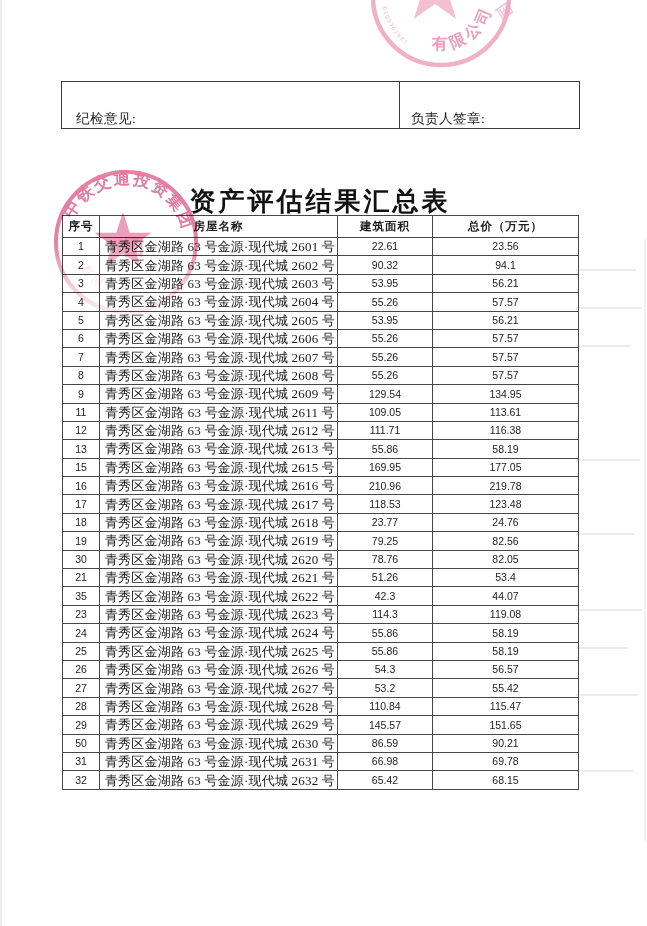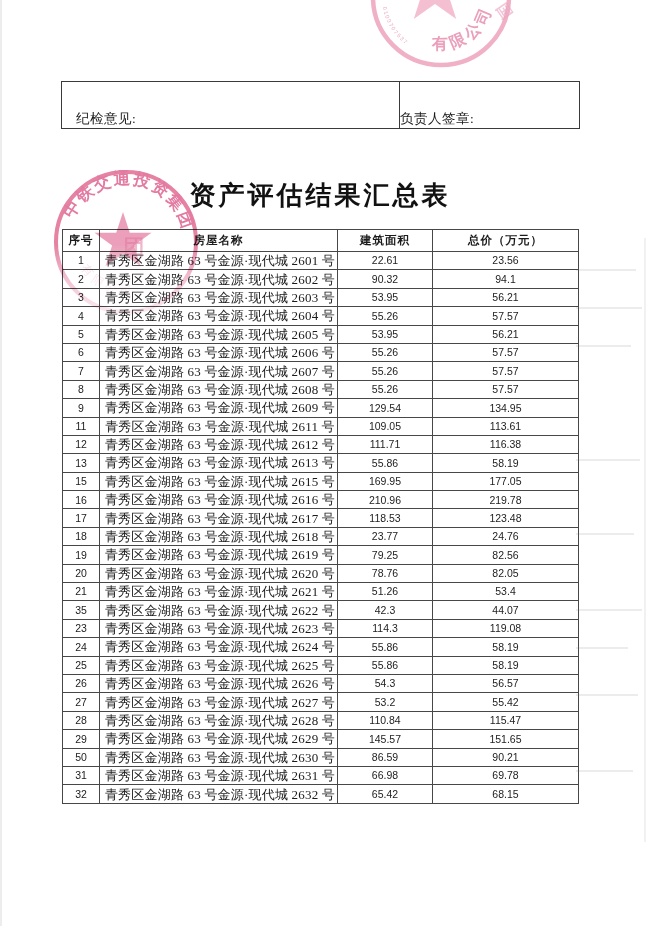--- a/index.html
+++ b/index.html
@@ -15,33 +15,33 @@
   .edge-line{position:absolute;background:rgba(0,0,0,0.07);}
   .streak{position:absolute;height:2px;background:rgba(110,110,110,0.13);filter:blur(0.6px);}
 
   
   .opinion-table{
     position:absolute;left:61px;top:81px;width:519px;height:48px;
     border:1.6px solid #3a3a3a;display:flex;box-sizing:border-box;
   }
   .opinion-cell{display:flex;align-items:flex-end;font-size:13.5px;letter-spacing:0.5px;}
   .opinion-cell.left{width:337px;padding-left:14px;box-sizing:border-box;}
-  .opinion-cell.right{flex:1;border-left:1.4px solid #3a3a3a;}
+  .opinion-cell.right{flex:1;border-left:1.4px solid #3a3a3a;padding-left:11px;}
 
   
   .doc-title{
-    position:absolute;left:62px;top:178px;width:516px;
+    position:absolute;left:62px;top:184px;width:516px;
     text-align:center;
     font-family:"Liberation Sans", sans-serif;
     font-weight:700;font-size:26px;letter-spacing:3px;color:#111;
   }
 
   
   table.main-table{
-    position:absolute;left:62px;top:229px;width:516px;
+    position:absolute;left:62px;top:215px;width:516px;
     border-collapse:collapse;table-layout:fixed;
     border:1.6px solid #333;
   }
   .main-table th,.main-table td{
     border:1.2px solid #474747;
     padding:0;margin:0;overflow:hidden;white-space:nowrap;
   }
   .main-table thead tr{height:22px;}
   .main-table tbody tr{height:18.4px;}
   .main-table th{
@@ -193,21 +193,21 @@
           <td class="col-area">23.77</td>
           <td class="col-price">24.76</td>
         </tr>
         <tr>
           <td class="col-no">19</td>
           <td class="col-name">青秀区金湖路 63 号金源·现代城 2619 号</td>
           <td class="col-area">79.25</td>
           <td class="col-price">82.56</td>
         </tr>
         <tr>
-          <td class="col-no">20</td>
+          <td class="col-no">30</td>
           <td class="col-name">青秀区金湖路 63 号金源·现代城 2620 号</td>
           <td class="col-area">78.76</td>
           <td class="col-price">82.05</td>
         </tr>
         <tr>
           <td class="col-no">21</td>
           <td class="col-name">青秀区金湖路 63 号金源·现代城 2621 号</td>
           <td class="col-area">51.26</td>
           <td class="col-price">53.4</td>
         </tr>

